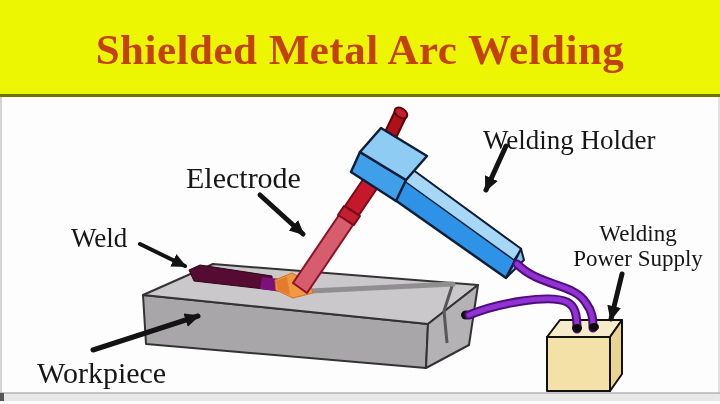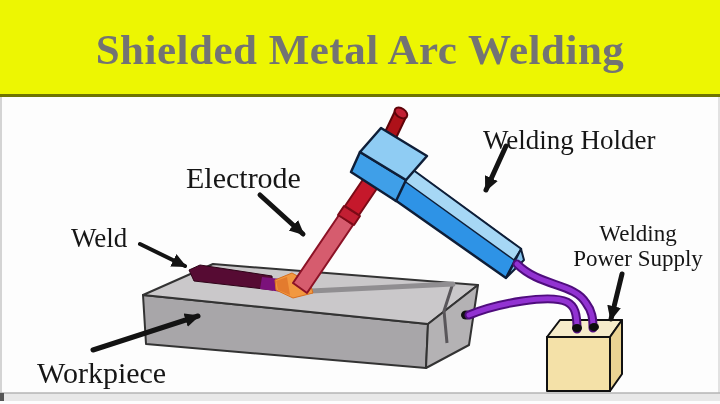--- a/index.html
+++ b/index.html
@@ -7,21 +7,21 @@
     width:720px;height:404px;overflow:hidden;position:relative;
     font-family:"Liberation Serif",serif;background:#fdfdfd;
   }
   .banner{
     width:720px;height:97px;background:#edf602;
     border-bottom:3px solid #6f7400;
     display:flex;align-items:center;justify-content:center;
     box-sizing:border-box;
   }
   .banner h1{
-    margin:17px;font-size:43px;font-weight:700;color:#737373;
+    margin:17px;font-size:43px;font-weight:700;color:#c2410c;
     letter-spacing:.5px;font-family:"Liberation Serif",serif;
     padding-top:4px;
   }
   .canvas{width:720px;height:304px;position:relative;}
   svg text{fill:#161616;font-family:"Liberation Serif",serif;}
 </style>
 </head>
 <body>
 
 <div class="frame">

